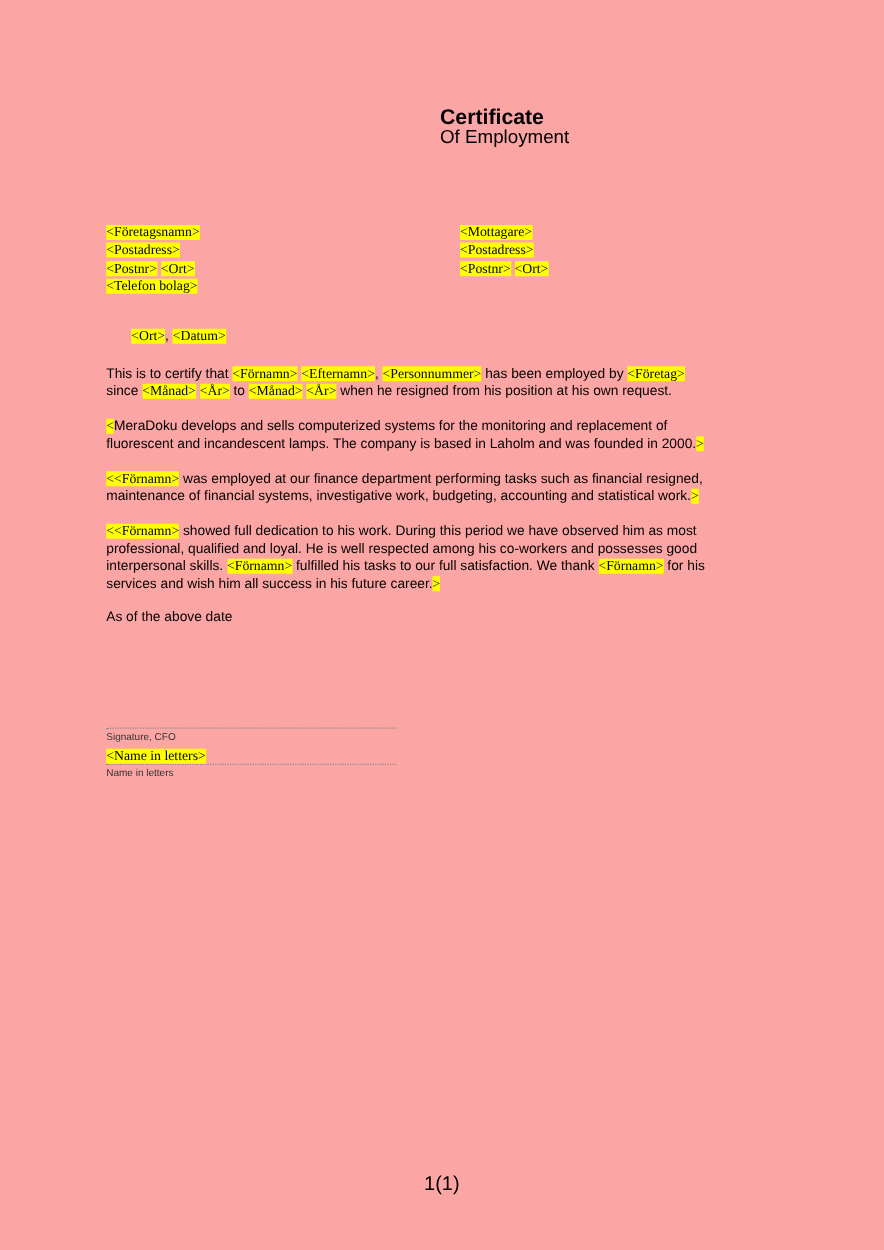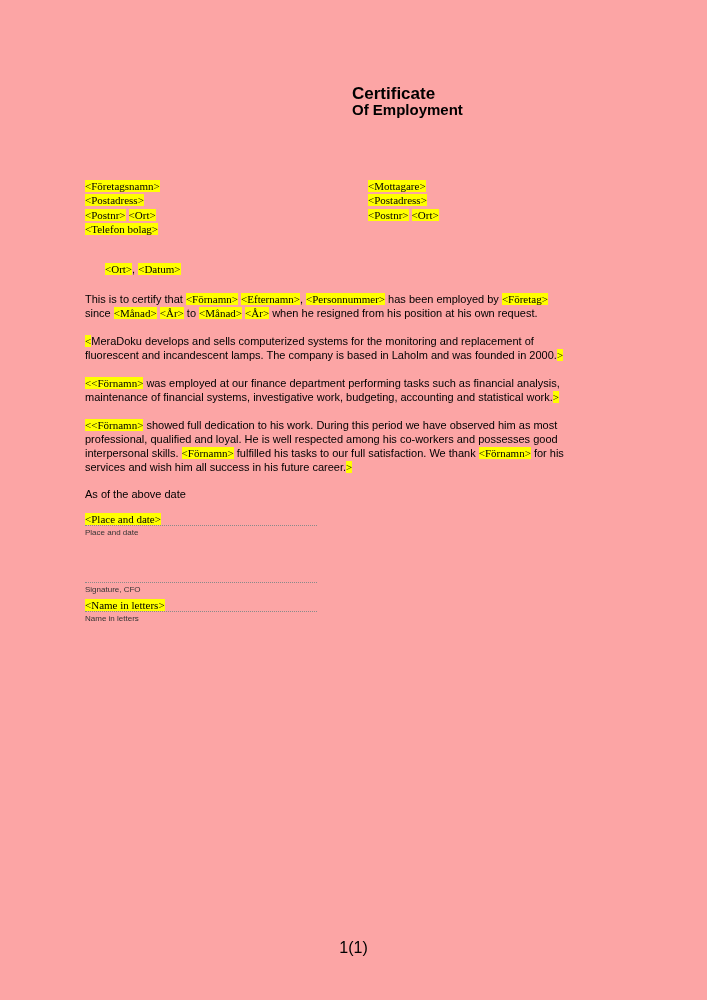--- a/index.html
+++ b/index.html
@@ -10,21 +10,21 @@
     height: 1000px;
     background: #fca5a5;
     font-family: "Liberation Sans", sans-serif;
     color: #000000;
     overflow: hidden;
   }
   .hl { background: var(--hl, #ffff00); font-family: Liberation Serif, serif; }
 
   .title-block { position: absolute; left: 352px; top: 85px; }
   .doc-title   { font-size: 17px; font-weight: 700; line-height: 17px; }
-  .doc-subtitle{ font-size: 15px; font-weight: 700; line-height: 16px; }
+  .doc-subtitle{ font-size: 15px; font-weight: 400; line-height: 16px; }
 
   .addr {
     position: absolute;
     top: 179px;
     font-size: 11px;
     line-height: 14.3px;
     white-space: nowrap;
   }
   .addr.sender    { left: 85px; }
   .addr.recipient { left: 368px; }
@@ -102,29 +102,25 @@
   </header>
 
   <div class="addr sender"><span class="hl">&lt;Företagsnamn&gt;</span><br><span class="hl">&lt;Postadress&gt;</span><br><span class="hl">&lt;Postnr&gt;</span><span> </span><span class="hl">&lt;Ort&gt;</span><br><span class="hl">&lt;Telefon bolag&gt;</span></div>
 
   <div class="addr recipient"><span class="hl">&lt;Mottagare&gt;</span><br><span class="hl">&lt;Postadress&gt;</span><br><span class="hl">&lt;Postnr&gt;</span><span> </span><span class="hl">&lt;Ort&gt;</span></div>
 
   <div class="dateline"><span class="hl">&lt;Ort&gt;</span><span>, </span><span class="hl">&lt;Datum&gt;</span></div>
 
   <div class="para p1"><span>This is to certify that </span><span class="hl">&lt;Förnamn&gt;</span><span> </span><span class="hl">&lt;Efternamn&gt;</span><span>, </span><span class="hl">&lt;Personnummer&gt;</span><span> has been employed by </span><span class="hl">&lt;Företag&gt;</span><br><span>since </span><span class="hl">&lt;Månad&gt;</span><span> </span><span class="hl">&lt;År&gt;</span><span> to </span><span class="hl">&lt;Månad&gt;</span><span> </span><span class="hl">&lt;År&gt;</span><span> when he resigned from his position at his own request.</span></div>
   <div class="para p2"><span class="hl">&lt;</span><span>MeraDoku develops and sells computerized systems for the monitoring and replacement of</span><br><span>fluorescent and incandescent lamps. The company is based in Laholm and was founded in 2000.</span><span class="hl">&gt;</span></div>
-  <div class="para p3"><span class="hl">&lt;&lt;Förnamn&gt;</span><span> was employed at our finance department performing tasks such as financial analysis,</span><br><span>maintenance of financial systems, investigative work, budgeting, accounting and statistical work.</span><span class="hl">&gt;</span></div>
+  <div class="para p3"><span class="hl">&lt;&lt;Förnamn&gt;</span><span> was employed at our finance department performing tasks such as financial resigned,</span><br><span>maintenance of financial systems, investigative work, budgeting, accounting and statistical work.</span><span class="hl">&gt;</span></div>
   <div class="para p4"><span class="hl">&lt;&lt;Förnamn&gt;</span><span> showed full dedication to his work. During this period we have observed him as most</span><br><span>professional, qualified and loyal. He is well respected among his co-workers and possesses good</span><br><span>interpersonal skills. </span><span class="hl">&lt;Förnamn&gt;</span><span> fulfilled his tasks to our full satisfaction. We thank </span><span class="hl">&lt;Förnamn&gt;</span><span> for his</span><br><span>services and wish him all success in his future career.</span><span class="hl">&gt;</span></div>
 
   <div class="closing">As of the above date</div>
 
-  <div class="sigblock place">
-    <div class="sigline filled"><span class="hl">&lt;Place and date&gt;</span></div>
-    <div class="caption">Place and date</div>
-  </div>
 
   <div class="sigblock name">
     <div class="sigline filled"><span class="hl">&lt;Name in letters&gt;</span></div>
     <div class="caption">Name in letters</div>
   </div>
 
   <div class="sigblock signature">
     <div class="sigline empty"></div>
     <div class="caption">Signature, CFO</div>
   </div>

